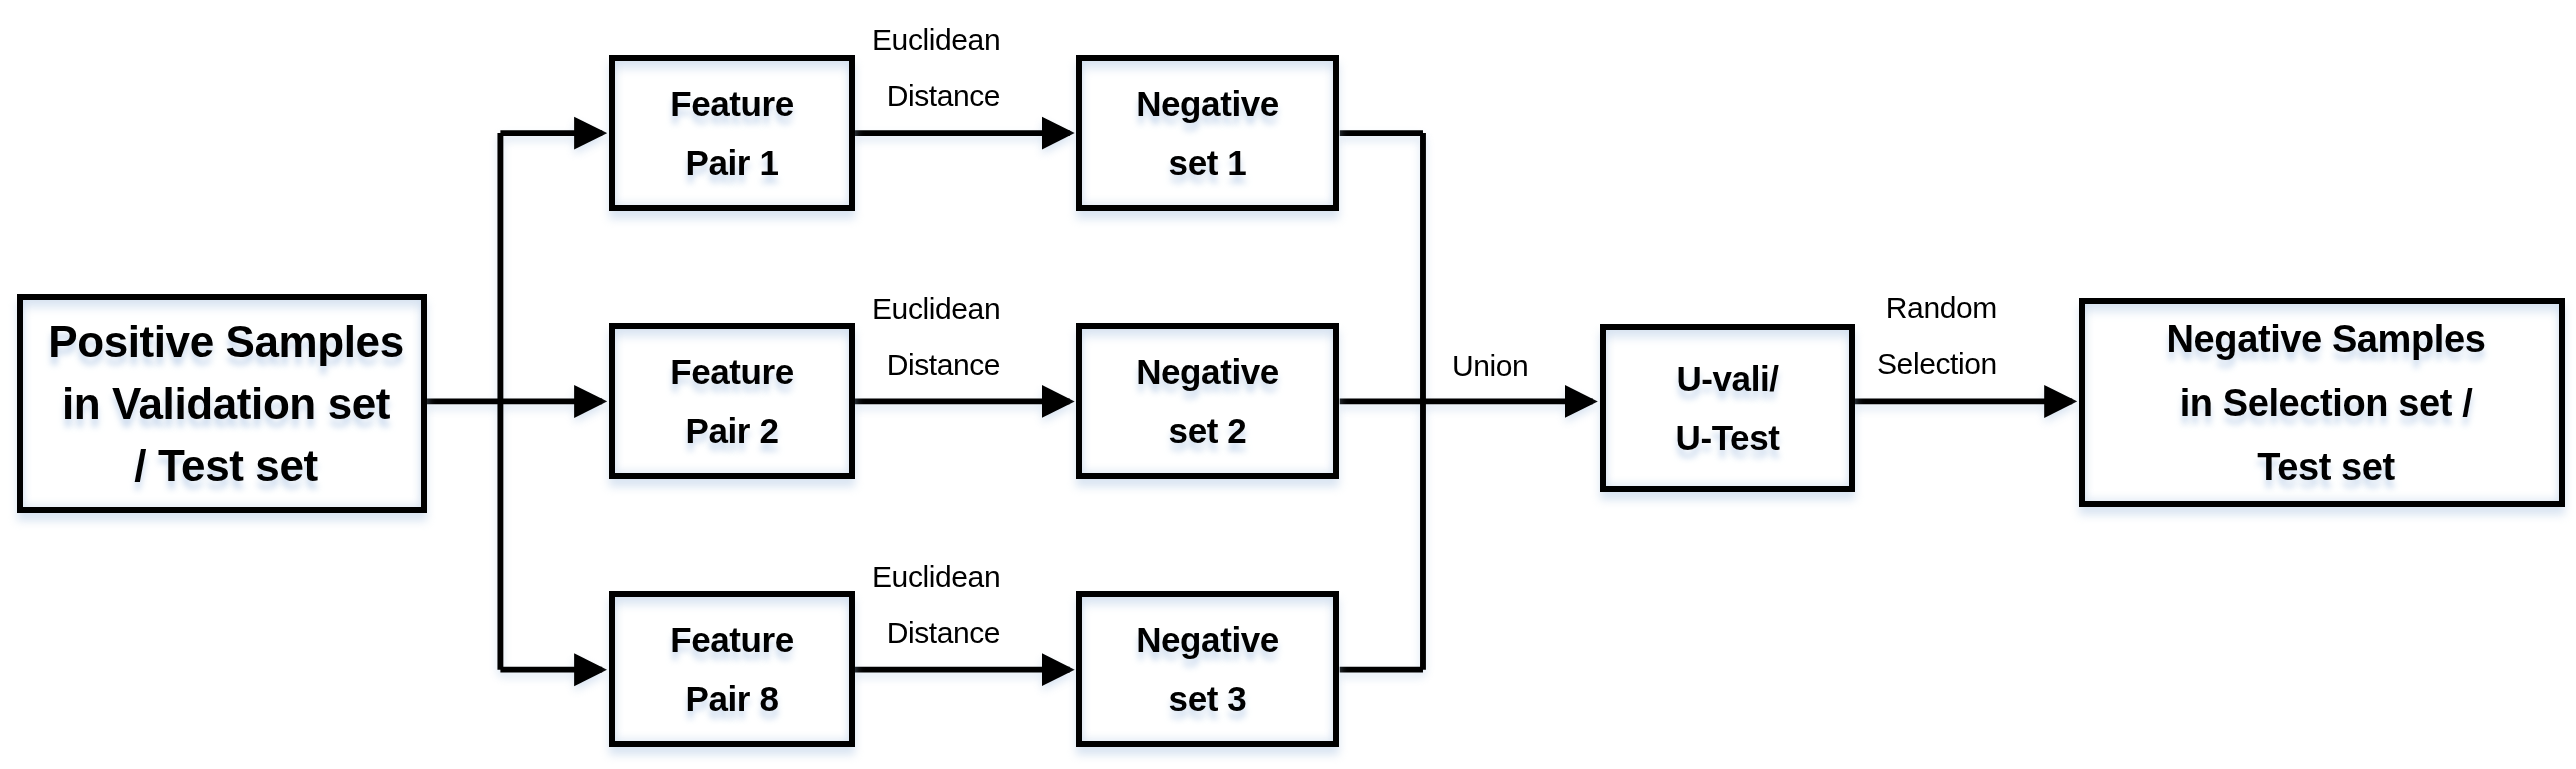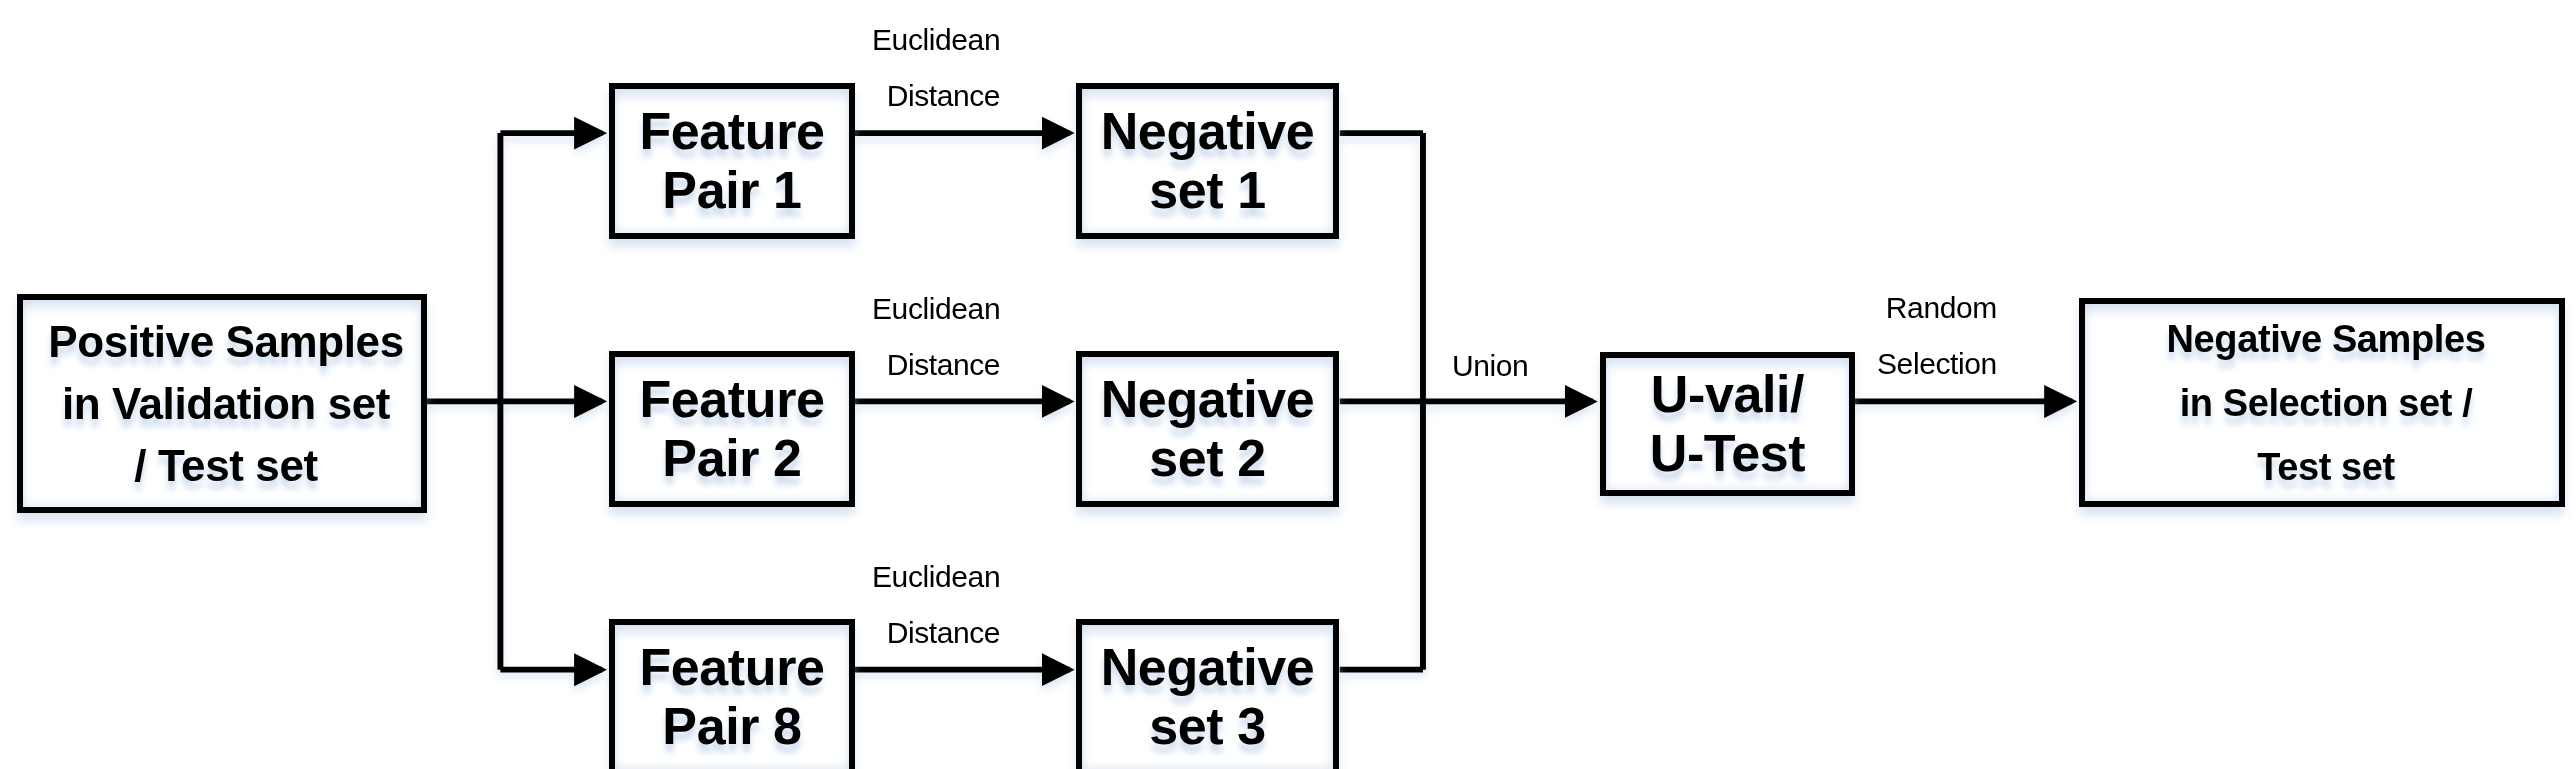--- a/index.html
+++ b/index.html
@@ -44,21 +44,21 @@
     text-align:center;
     font-weight:700;
     letter-spacing:-0.4px;
     box-shadow:0 8.4px 8.4px var(--shadow-soft),
                inset 0 7.6px 9.3px var(--shadow-soft),
                inset 0 -3.4px 7.6px rgba(173,197,227,0.25);
     text-shadow:0 8.4px 6.7px var(--shadow);
   }
   .node .ln{white-space:nowrap;}
   .node.big{font-size:44px;line-height:62px;padding-left:8px;}
-  .node.small{font-size:52px;line-height:59px;margin-top:28px;}
+  .node.small{font-size:35px;line-height:59px;}
   .elabel{
     position:absolute;
     font-size:30px;
     line-height:56px;
     font-weight:400;
     letter-spacing:-0.4px;
     white-space:nowrap;
     text-align:right;
   }
 </style>
@@ -116,21 +116,21 @@
   <div class="node small" style="left:1076px;top:323px;width:263px;height:156px;">
     <div class="ln">Negative</div>
     <div class="ln">set 2</div>
   </div>
 
   <div class="node small" style="left:1076px;top:591px;width:263px;height:156px;">
     <div class="ln">Negative</div>
     <div class="ln">set 3</div>
   </div>
 
-  <div class="node small" style="left:1600px;top:324px;width:255px;height:144px;">
+  <div class="node small" style="left:1600px;top:324px;width:255px;height:168px;">
     <div class="ln">U-vali/</div>
     <div class="ln">U-Test</div>
   </div>
 
   <div class="node big" style="left:2079px;top:298px;width:486px;height:209px;font-size:38px;line-height:64px;">
     <div class="ln">Negative Samples</div>
     <div class="ln">in Selection set /</div>
     <div class="ln">Test set</div>
   </div>
 

